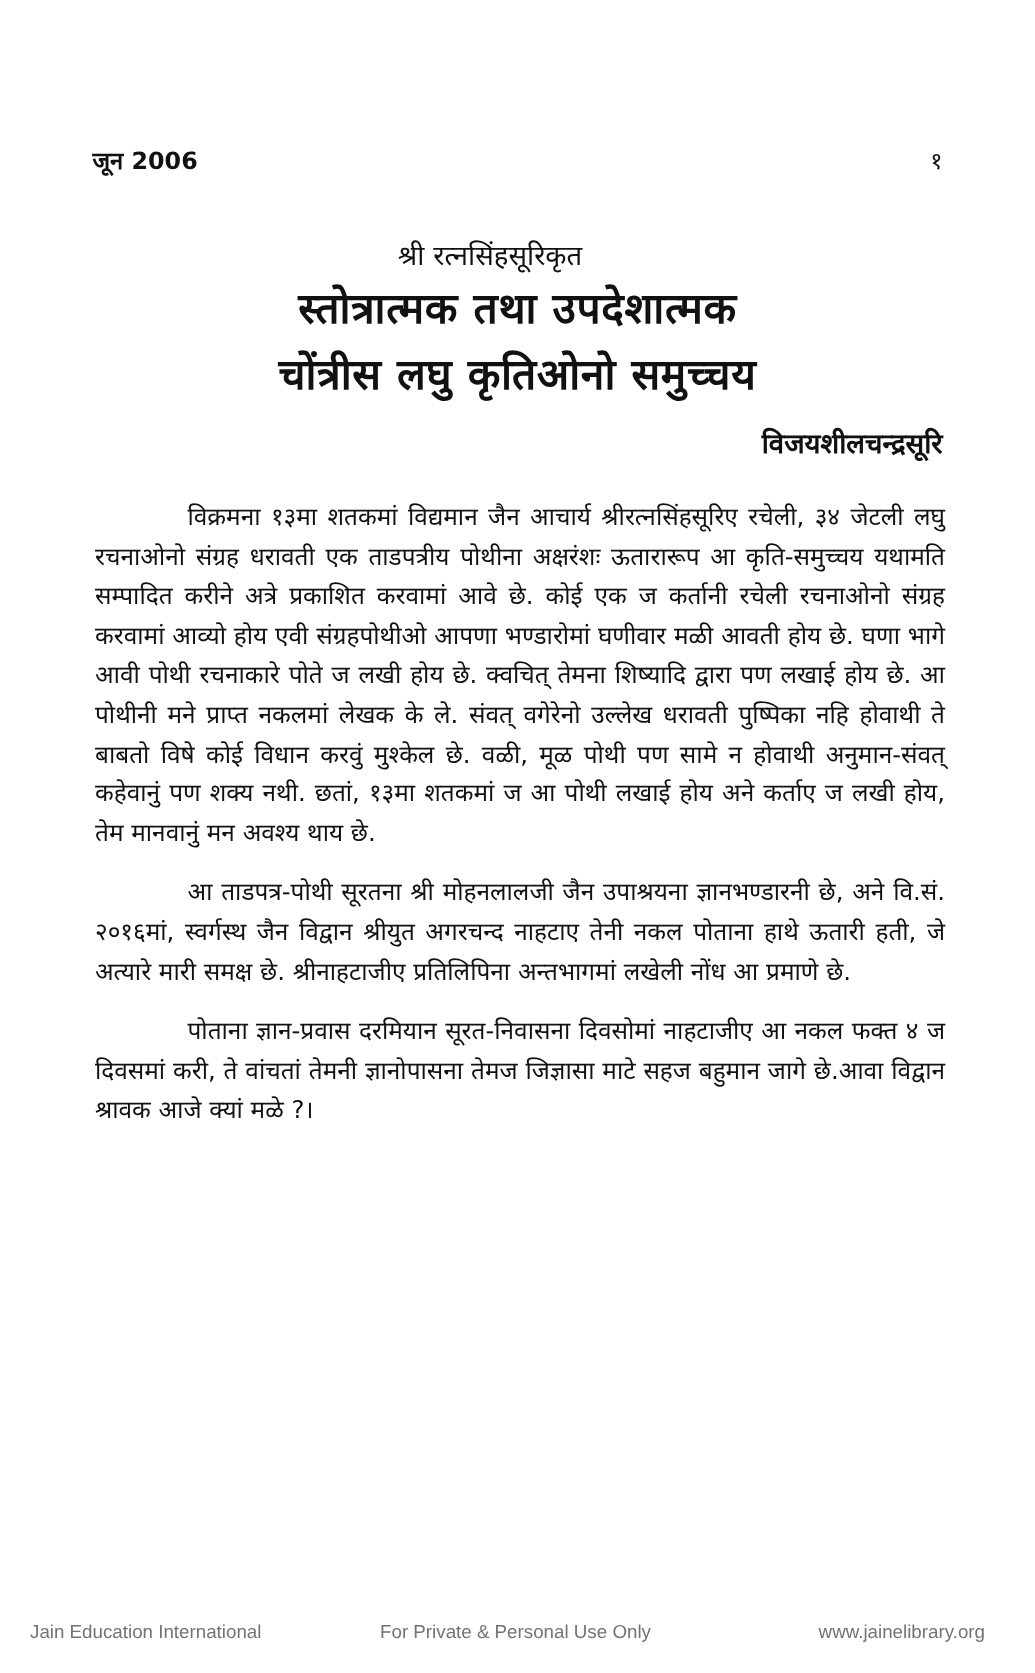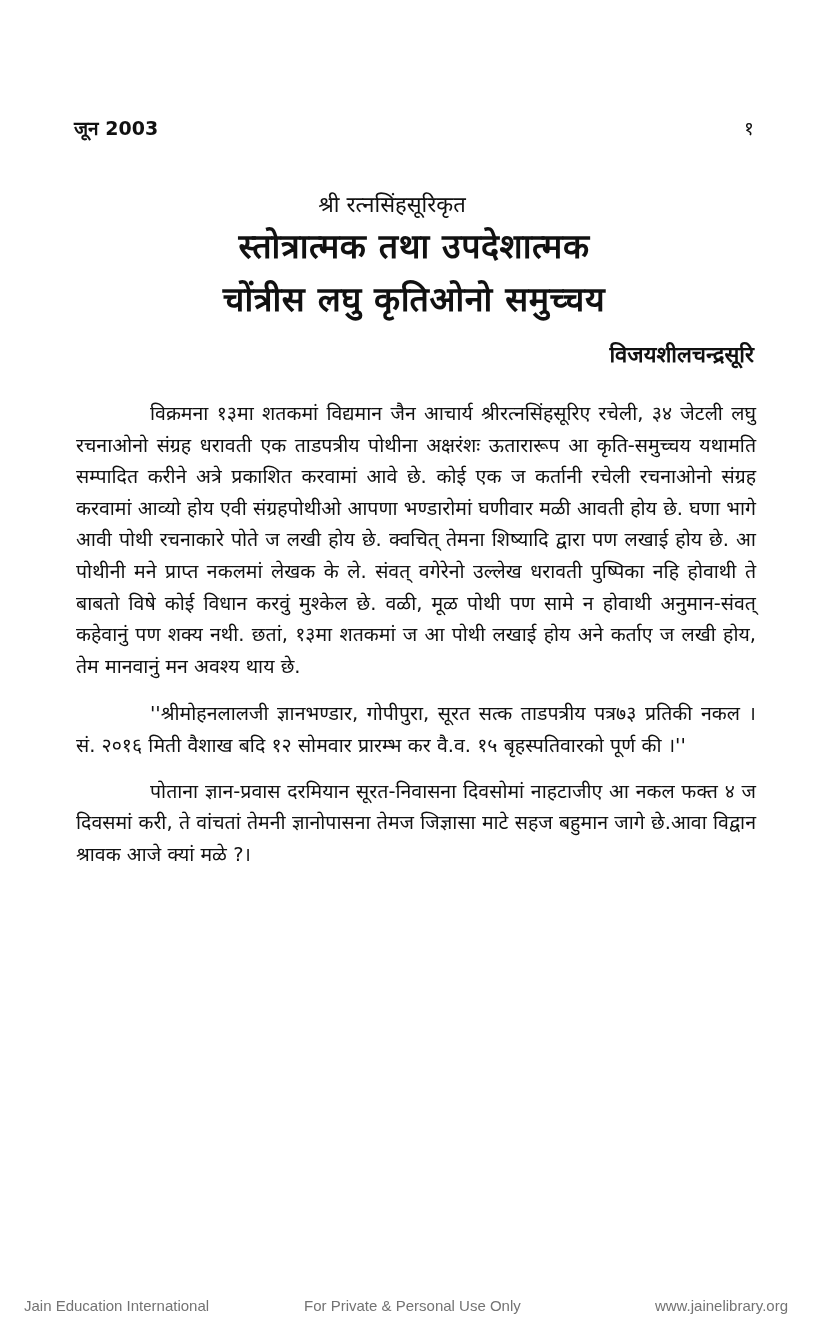--- a/index.html
+++ b/index.html
@@ -92,32 +92,32 @@
       top: 0;
     }
     .footer .f-left { left: 0; }
     .footer .f-center { left: 280px; }
     .footer .f-right { right: 16px; }
   </style>
 </head>
 <body>
 
 <div class="page-header">
-  <span class="header-date">जून 2003</span>
+  <span class="header-date">जून 2006</span>
   <span class="header-page">१</span>
 </div>
 
 <div class="subtitle">श्री रत्नसिंहसूरिकृत</div>
 <div class="title-line title-1">स्तोत्रात्मक तथा उपदेशात्मक</div>
 <div class="title-line title-2">चोंत्रीस लघु कृतिओनो समुच्चय</div>
 <div class="author">विजयशीलचन्द्रसूरि</div>
 
 <div class="body-text">
   <p>विक्रमना १३मा शतकमां विद्यमान जैन आचार्य श्रीरत्नसिंहसूरिए रचेली, ३४ जेटली लघु रचनाओनो संग्रह धरावती एक ताडपत्रीय पोथीना अक्षरंशः ऊतारारूप आ कृति-समुच्चय यथामति सम्पादित करीने अत्रे प्रकाशित करवामां आवे छे. कोई एक ज कर्तानी रचेली रचनाओनो संग्रह करवामां आव्यो होय एवी संग्रहपोथीओ आपणा भण्डारोमां घणीवार मळी आवती होय छे. घणा भागे आवी पोथी रचनाकारे पोते ज लखी होय छे. क्वचित् तेमना शिष्यादि द्वारा पण लखाई होय छे. आ पोथीनी मने प्राप्त नकलमां लेखक के ले. संवत् वगेरेनो उल्लेख धरावती पुष्पिका नहि होवाथी ते बाबतो विषे कोई विधान करवुं मुश्केल छे. वळी, मूळ पोथी पण सामे न होवाथी अनुमान-संवत् कहेवानुं पण शक्य नथी. छतां, १३मा शतकमां ज आ पोथी लखाई होय अने कर्ताए ज लखी होय, तेम मानवानुं मन अवश्य थाय छे.</p>
-  <p class="quote">''श्रीमोहनलालजी ज्ञानभण्डार, गोपीपुरा, सूरत सत्क ताडपत्रीय पत्र७३ प्रतिकी नकल । सं. २०१६ मिती वैशाख बदि १२ सोमवार प्रारम्भ कर वै.व. १५ बृहस्पतिवारको पूर्ण की ।''</p>
+  <p>आ ताडपत्र-पोथी सूरतना श्री मोहनलालजी जैन उपाश्रयना ज्ञानभण्डारनी छे, अने वि.सं. २०१६मां, स्वर्गस्थ जैन विद्वान श्रीयुत अगरचन्द नाहटाए तेनी नकल पोताना हाथे ऊतारी हती, जे अत्यारे मारी समक्ष छे. श्रीनाहटाजीए प्रतिलिपिना अन्तभागमां लखेली नोंध आ प्रमाणे छे.</p>
   <p>पोताना ज्ञान-प्रवास दरमियान सूरत-निवासना दिवसोमां नाहटाजीए आ नकल फक्त ४ ज दिवसमां करी, ते वांचतां तेमनी ज्ञानोपासना तेमज जिज्ञासा माटे सहज बहुमान जागे छे.आवा विद्वान श्रावक आजे क्यां मळे ?।</p>
 </div>
 
 <div class="footer">
   <span class="f-left">Jain Education International</span>
   <span class="f-center">For Private &amp; Personal Use Only</span>
   <span class="f-right">www.jainelibrary.org</span>
 </div>
 
 </body></html>

